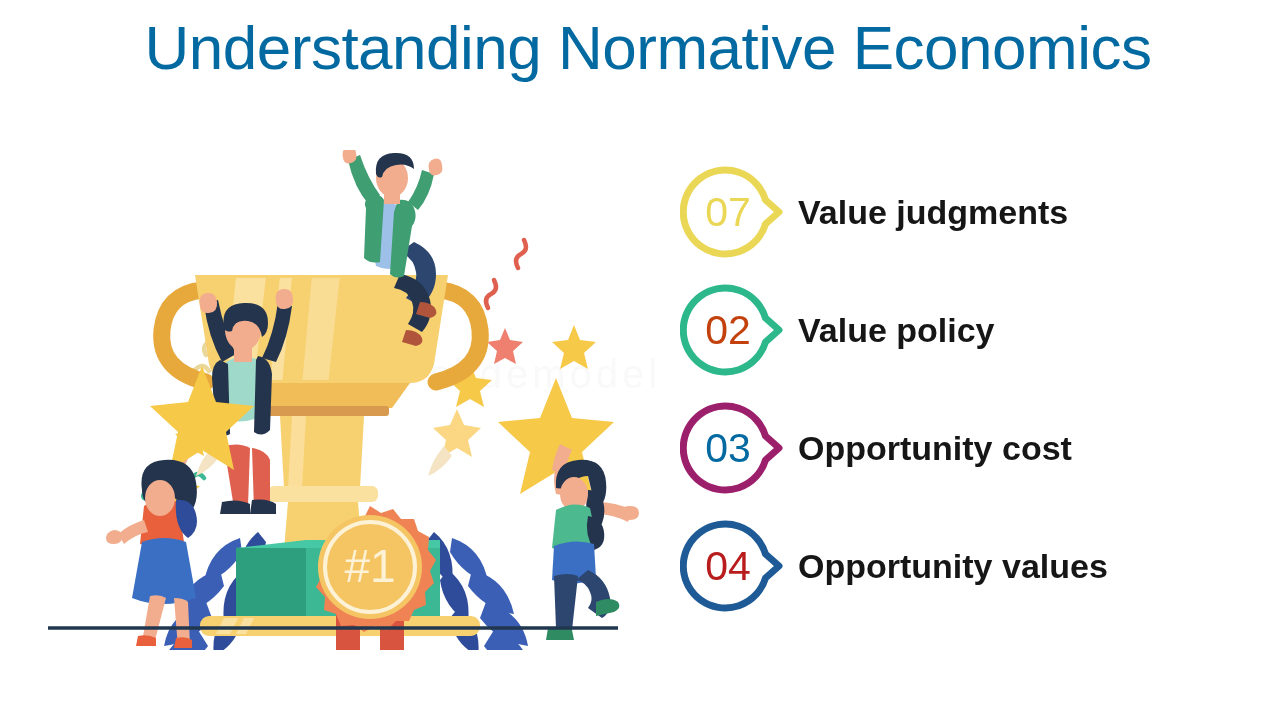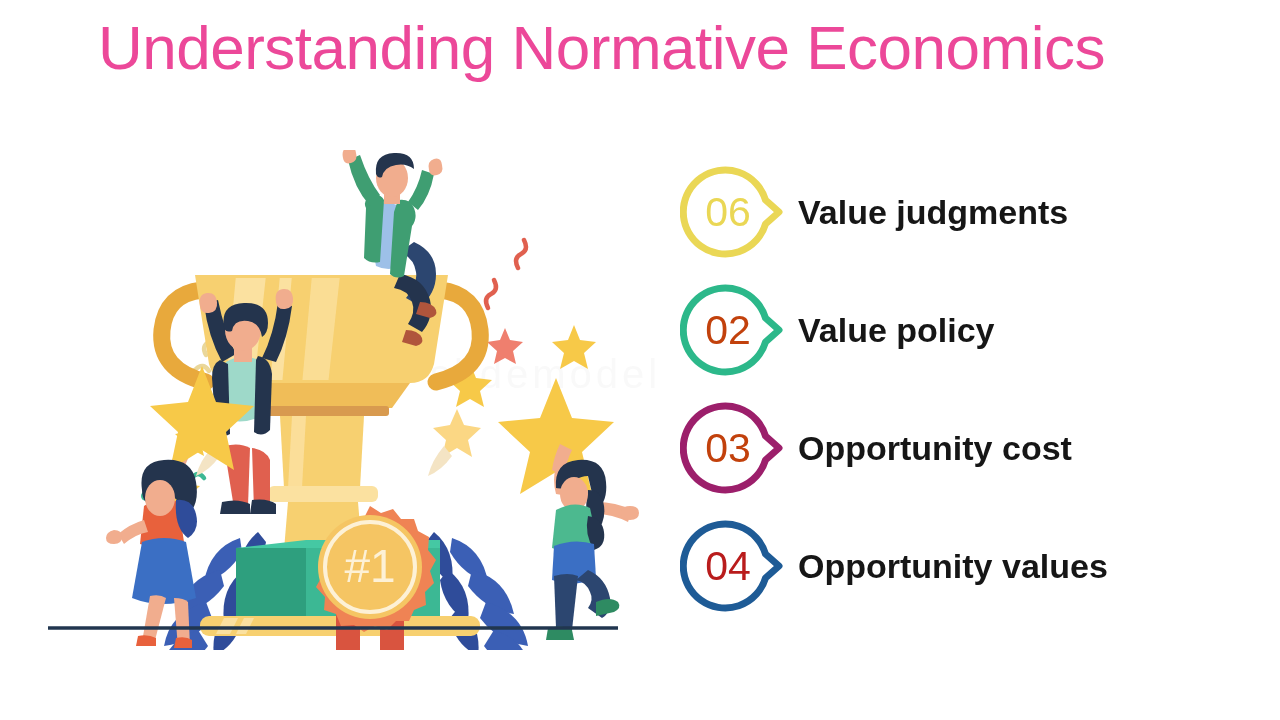--- a/index.html
+++ b/index.html
@@ -23,23 +23,24 @@
   #slide-title {
     position: absolute;
     left: 98px;
     top: 8px;
     width: 1100px;
     height: 80px;
     font-family: "Liberation Sans", sans-serif;
     font-size: 62px;
     font-weight: 400;
     letter-spacing: -0.5px;
-    color: #ec4899;
+    color: #0369a1;
     line-height: 80px;
     white-space: nowrap;
+    text-align: center;
   }
 
   
   .watermark {
     position: absolute;
     left: 430px;
     top: 352px;
     width: 420px;
     height: 56px;
     font-size: 40px;
@@ -328,41 +329,41 @@
     </svg>
   </div>
 
   <div id="steps">
 
     <div class="step" style="top:0px">
       <div class="step-badge">
         <svg viewBox="0 0 104 104" xmlns="http://www.w3.org/2000/svg">
           <path d="M85.5,40 A42,42 0 1 0 85.5,64 L99,52 Z" fill="none" stroke="#ead755" stroke-width="7" stroke-linejoin="round"></path>
         </svg>
-        <div class="step-num" style="color:#ead755">06</div>
+        <div class="step-num" style="color:#ead755">07</div>
       </div>
       <div class="step-label">Value judgments</div>
     </div>
 
     <div class="step" style="top:118px">
       <div class="step-badge">
         <svg viewBox="0 0 104 104" xmlns="http://www.w3.org/2000/svg">
           <path d="M85.5,40 A42,42 0 1 0 85.5,64 L99,52 Z" fill="none" stroke="#2cb88a" stroke-width="7" stroke-linejoin="round"></path>
         </svg>
         <div class="step-num" style="color:#c2410c">02</div>
       </div>
       <div class="step-label">Value policy</div>
     </div>
 
     <div class="step" style="top:236px">
       <div class="step-badge">
         <svg viewBox="0 0 104 104" xmlns="http://www.w3.org/2000/svg">
           <path d="M85.5,40 A42,42 0 1 0 85.5,64 L99,52 Z" fill="none" stroke="#9c1f6b" stroke-width="7" stroke-linejoin="round"></path>
         </svg>
-        <div class="step-num" style="color:#c2410c">03</div>
+        <div class="step-num" style="color:#0369a1">03</div>
       </div>
       <div class="step-label">Opportunity cost</div>
     </div>
 
     <div class="step" style="top:354px">
       <div class="step-badge">
         <svg viewBox="0 0 104 104" xmlns="http://www.w3.org/2000/svg">
           <path d="M85.5,40 A42,42 0 1 0 85.5,64 L99,52 Z" fill="none" stroke="#1e5b96" stroke-width="7" stroke-linejoin="round"></path>
         </svg>
         <div class="step-num" style="color:#b91c1c">04</div>

